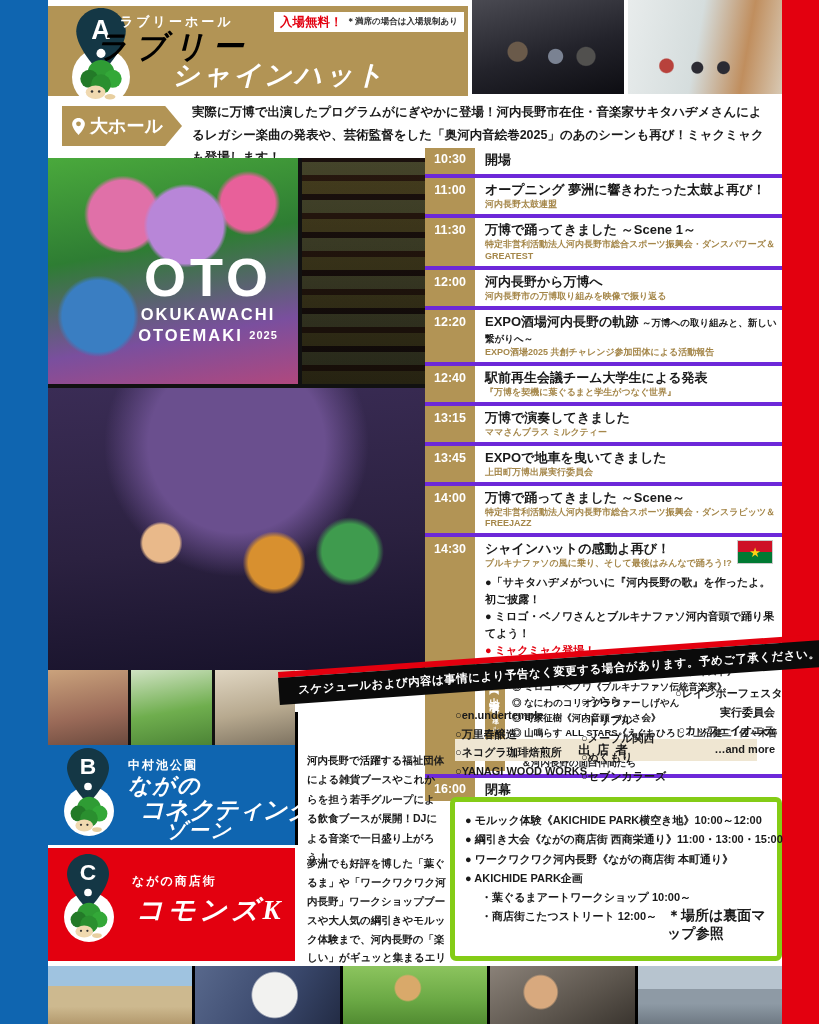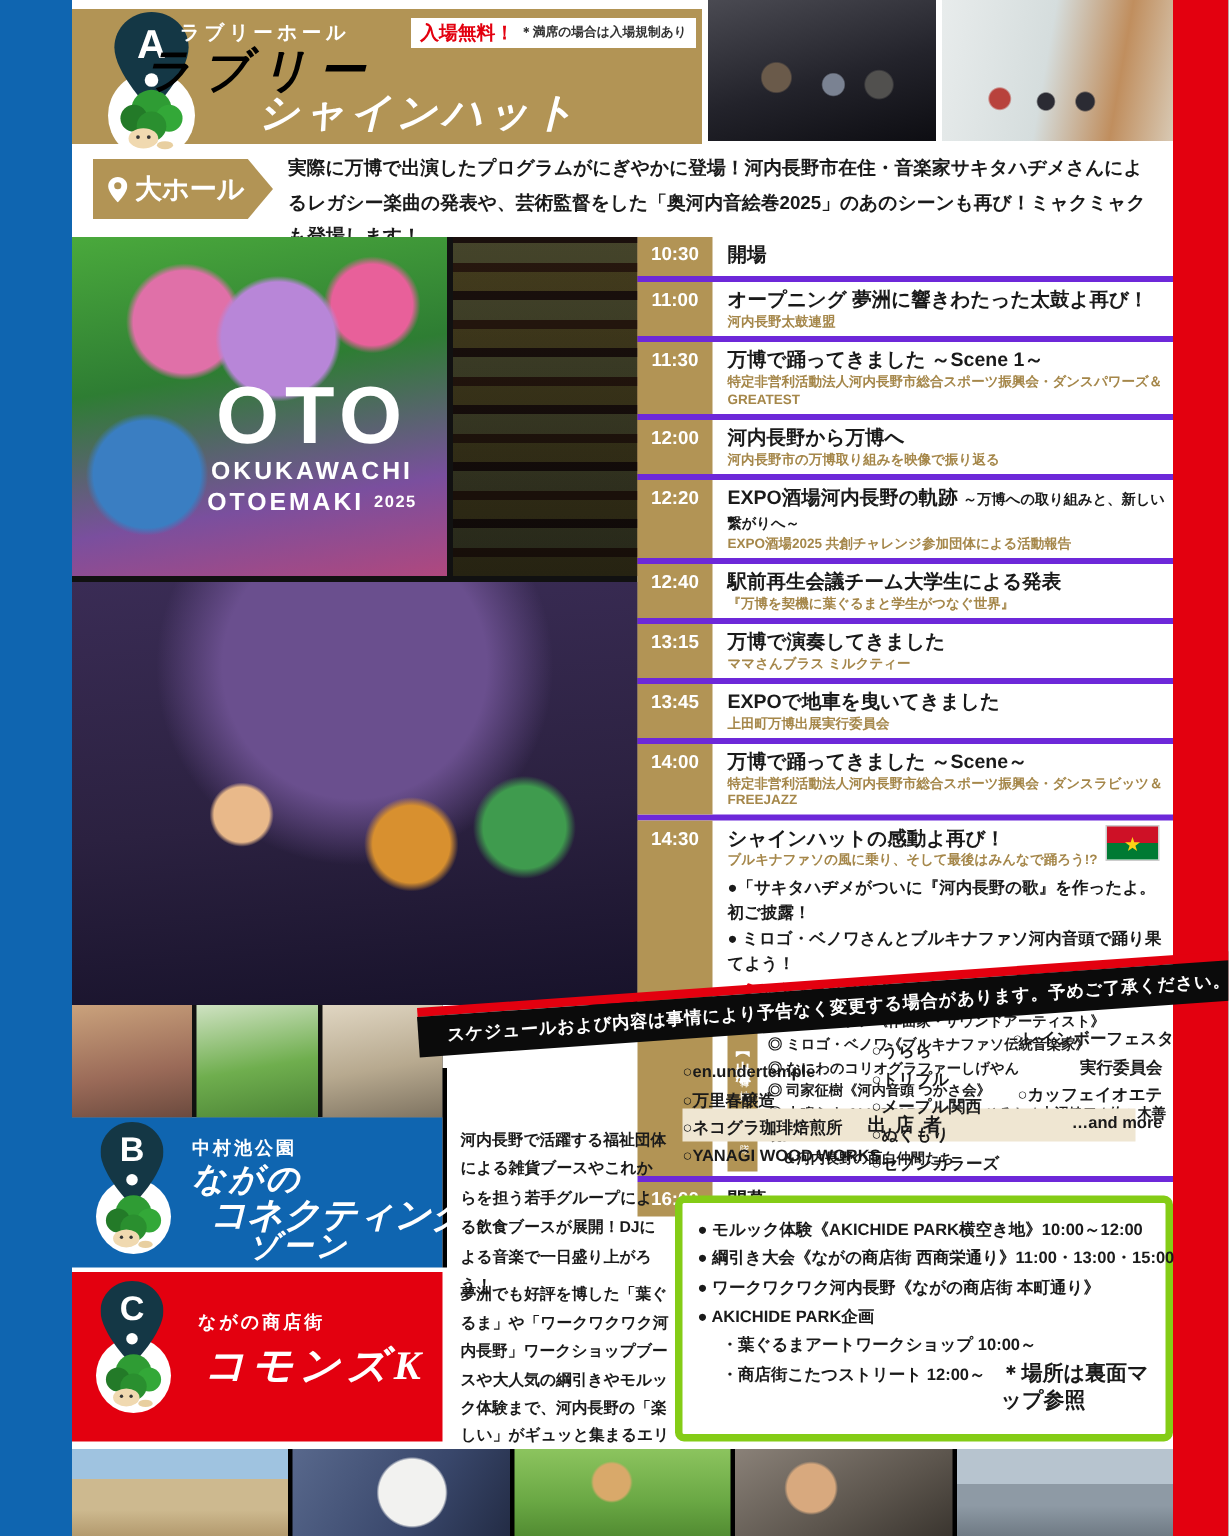--- a/index.html
+++ b/index.html
@@ -61,21 +61,21 @@
   .oto .yr { font-size:11px; font-weight:bold; vertical-align:2px; letter-spacing:1px; }
   .ph-concert { left:0; top:230px; width:377px; height:282px;
     background:radial-gradient(circle at 30% 55%, #e9b98a 0 6%, transparent 7%),
                radial-gradient(circle at 60% 62%, #d8902f 0 9%, transparent 11%),
                radial-gradient(circle at 80% 58%, #3f9b4e 0 8%, transparent 10%),
                radial-gradient(circle at 50% 20%, #6a4f8e 0 30%, transparent 45%),
                linear-gradient(175deg,#3a2c55 0%,#2b2140 55%,#17122a 100%); }
   .catch { position:absolute; left:8px; top:240px; width:364px; color:#fff; font-size:33px; font-weight:bold; letter-spacing:1px; text-shadow:0 2px 8px rgba(0,0,0,.75); white-space:nowrap; }
 
   
-  .timetable { position:absolute; left:425px; top:158px; width:357px; }
+  .timetable { position:absolute; left:425px; top:148px; width:357px; }
   .tt-row { display:flex; border-top:4px solid #6d28d9; min-height:33px; }
   .tt-row:first-child { border-top:none; }
   .tt-time { width:50px; flex:0 0 50px; background:#b29455; color:#fff; font-size:12.5px; font-weight:bold; text-align:center; padding-top:5px; }
   .tt-body { flex:1; padding:4px 4px 3px 10px; }
   .tt-title { color:#1a1a1a; font-size:13px; font-weight:bold; line-height:1.25; }
   .tt-note { color:#1a1a1a; font-size:9.5px; font-weight:bold; }
   .tt-sub { color:#a5874a; font-size:9px; font-weight:bold; margin-top:1px; line-height:1.3; }
   .tt-note:empty,.tt-sub:empty { display:none; }
   .tt-short { min-height:26px; }
   .tt-short .tt-time { padding-top:4px; }

